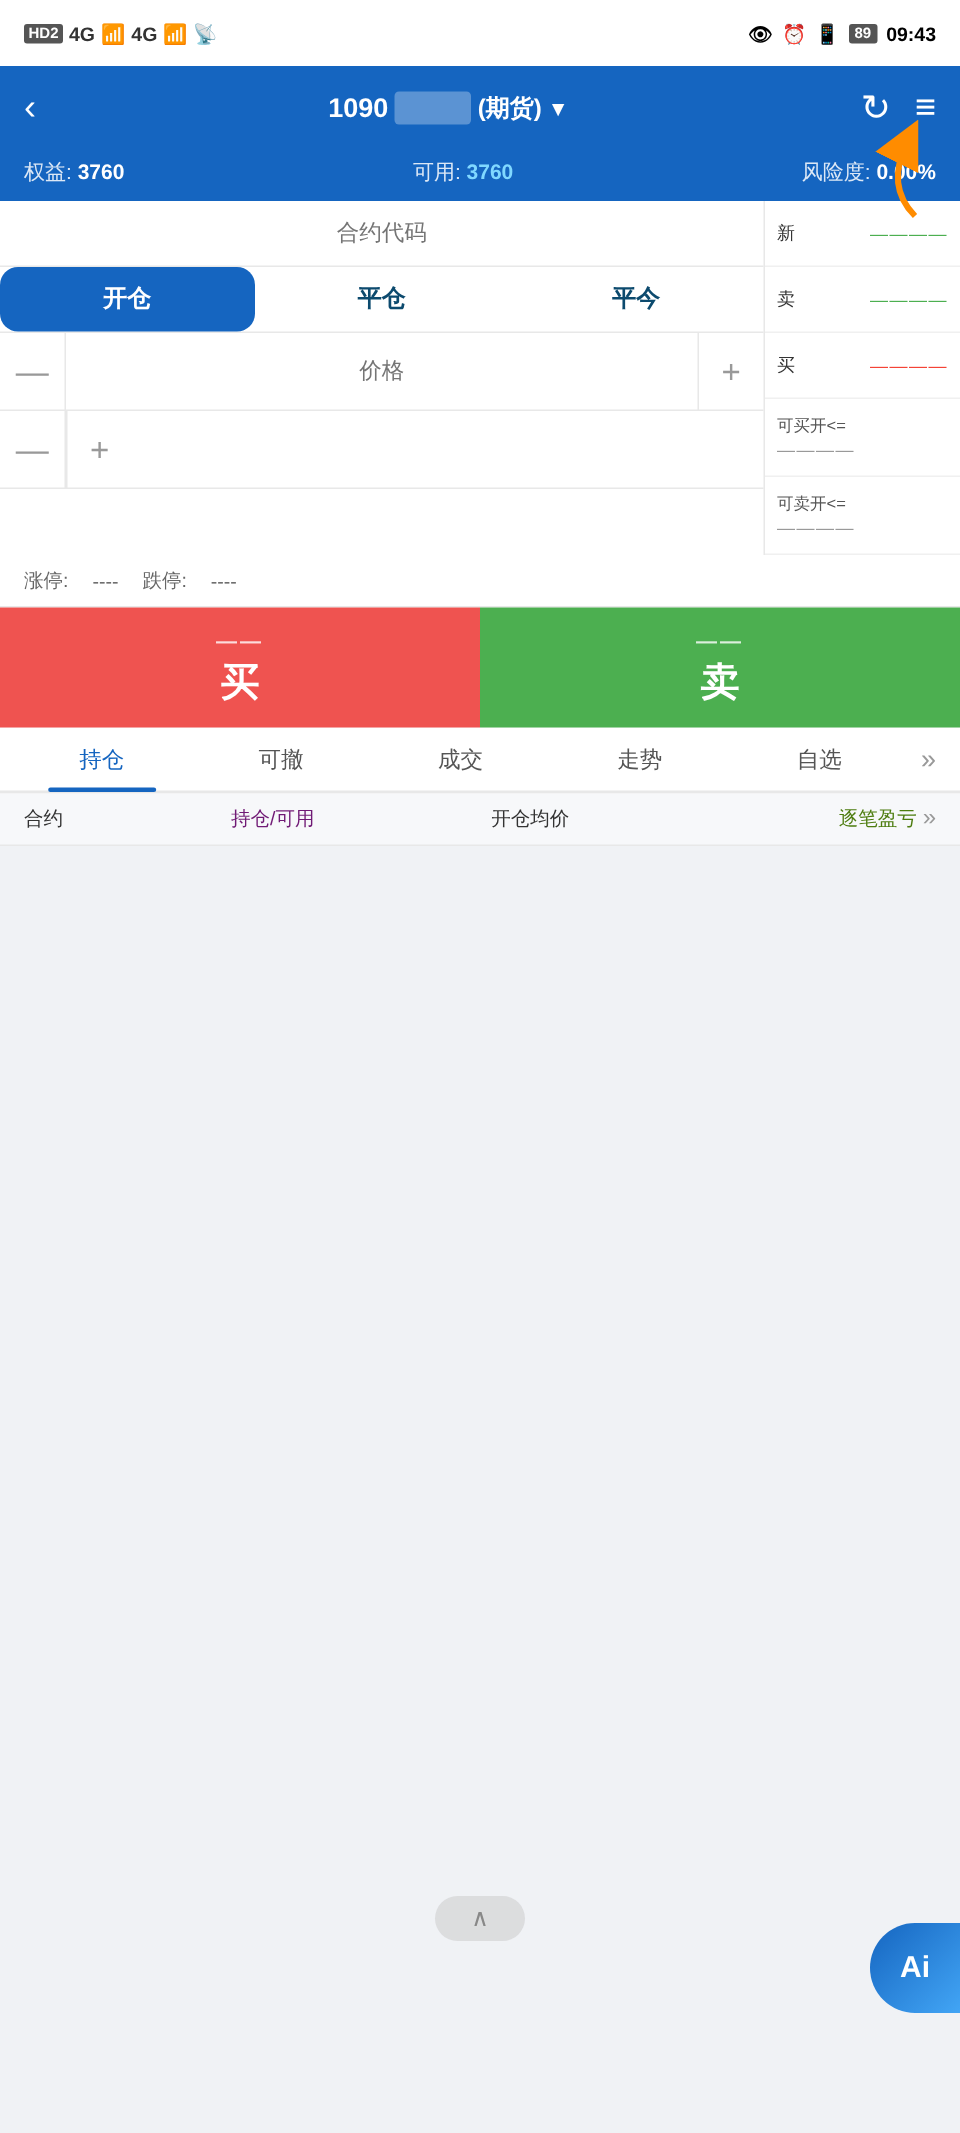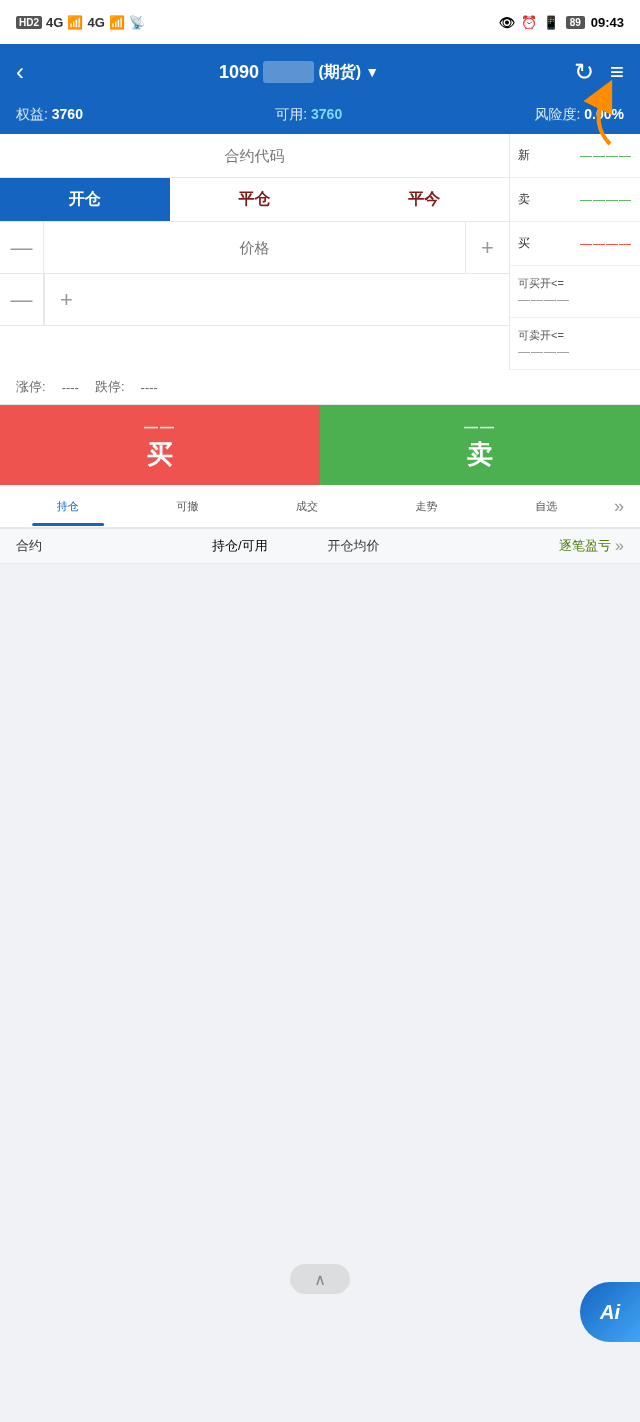--- a/index.html
+++ b/index.html
@@ -212,29 +212,29 @@
       border-bottom: 1px solid #e8e8e8;
       height: 44px;
     }
     .trade-tab {
       flex: 1;
       display: flex;
       align-items: center;
       justify-content: center;
       font-size: 16px;
       font-weight: 600;
-      color: #7f1d1d;
+      color: #0c4a6e;
       cursor: pointer;
       border: none;
       background: transparent;
     }
     .trade-tab.active {
       background: #1565C0;
       color: #fff;
-      border-radius: 0;
+      border-radius: 12px;
     }
 
     
     .input-row {
       display: flex;
       align-items: center;
       border-bottom: 1px solid #e8e8e8;
       height: 52px;
     }
     .input-btn {
@@ -341,21 +341,21 @@
       background: #fff;
       display: flex;
       align-items: center;
       border-bottom: 2px solid #e8e8e8;
       padding: 0 8px;
       height: 44px;
     }
     .bottom-tab {
       flex: 1;
       text-align: center;
-      font-size: 11px;
+      font-size: 15px;
       color: #555;
       padding: 10px 0;
       cursor: pointer;
       position: relative;
     }
     .bottom-tab.active {
       color: #1565C0;
     }
     .bottom-tab.active::after {
       content: '';
@@ -382,23 +382,23 @@
       background: #f7f8fa;
       border-bottom: 1px solid #e8e8e8;
     }
     .th-contract {
       width: 80px;
       font-size: 13px;
       color: #333;
     }
     .th-holding {
       flex: 1;
-      text-align: right;
-      font-size: 13px;
-      color: #000000;
+      text-align: center;
+      font-size: 13px;
+      color: #701a75;
     }
     .th-avg-price {
       flex: 1;
       text-align: center;
       font-size: 13px;
       color: #333;
     }
     .th-pnl {
       flex: 1;
       text-align: right;
@@ -444,21 +444,20 @@
       color: #fff;
       width: 60px;
       height: 60px;
       border-radius: 50% 0 0 50%;
       display: flex;
       align-items: center;
       justify-content: center;
       font-size: 20px;
       font-weight: 700;
       cursor: pointer;
-      font-style: italic;
     }
   </style>
 </head>
 <body>
 
 <div class="status-bar">
   <div class="status-left">
     <span class="hd2-badge">HD2</span>
     <span class="signal-icon">4G</span>
     <span style="font-size:13px;">📶</span>

